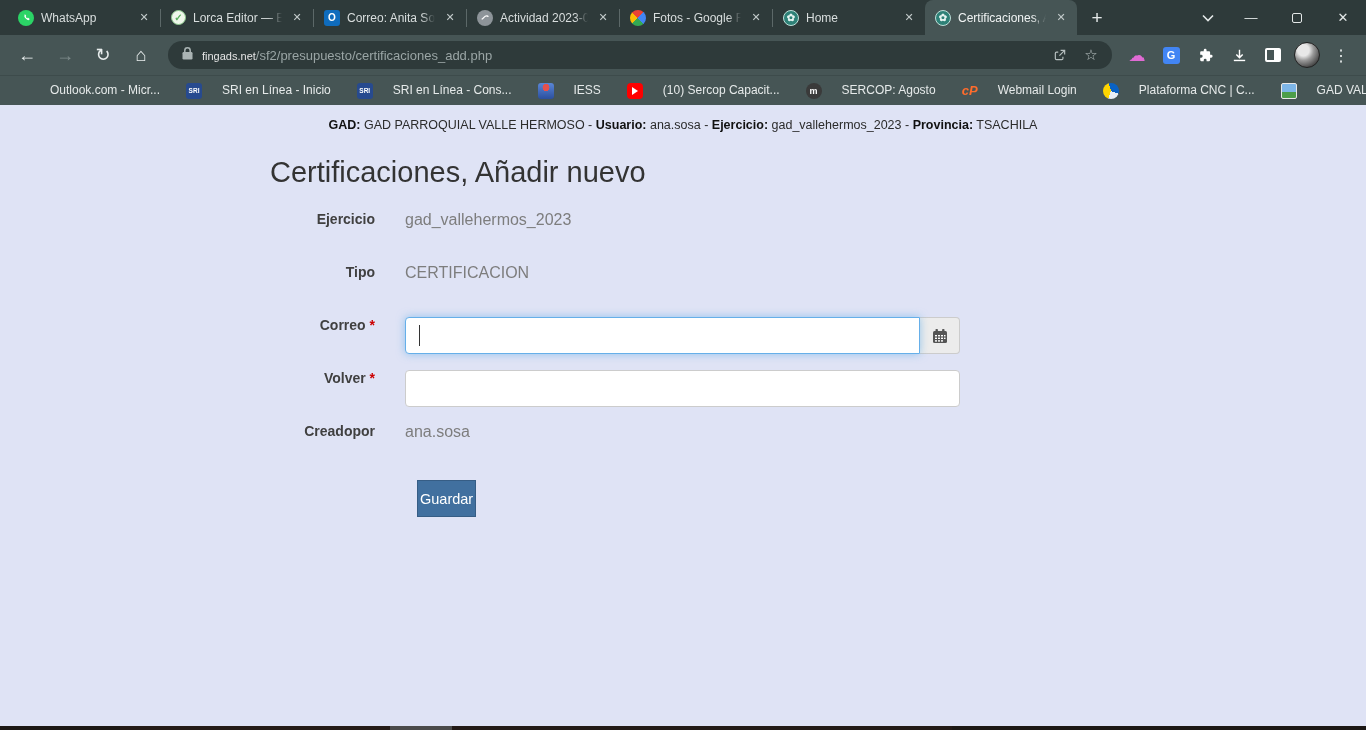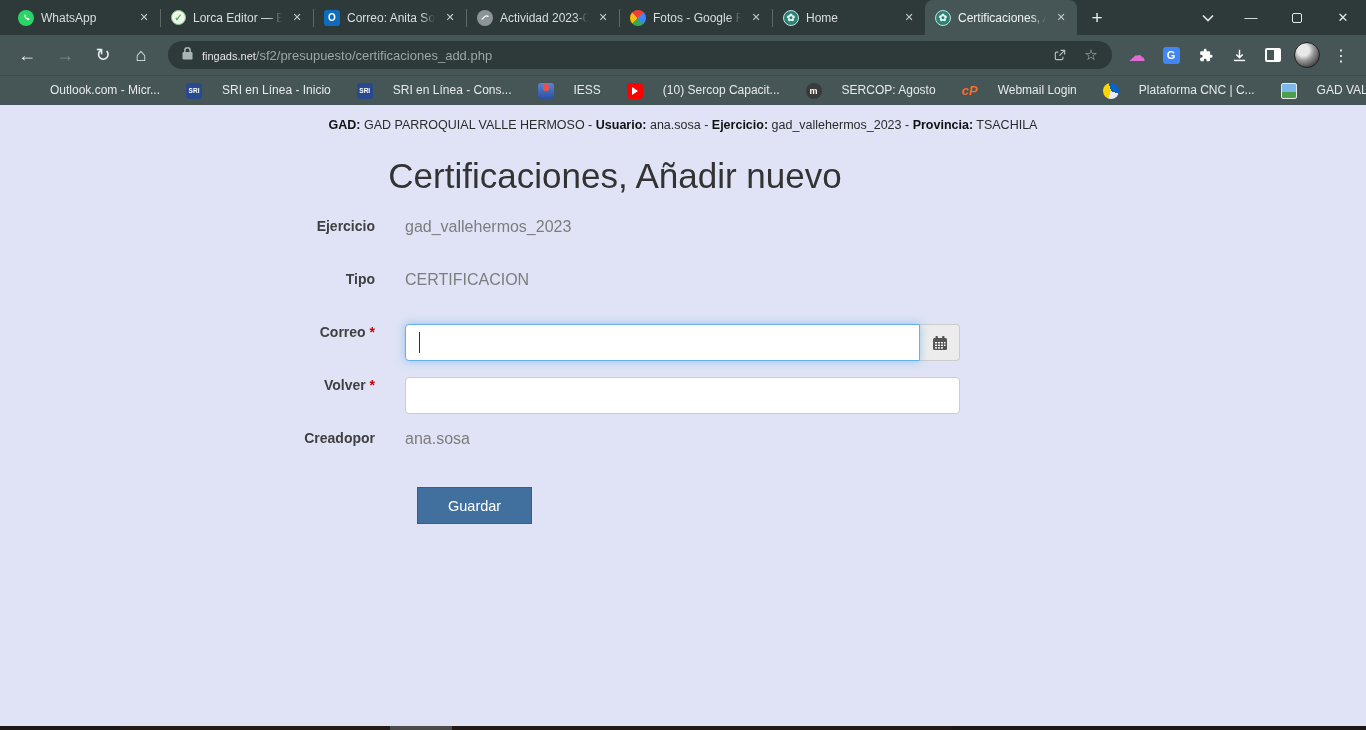--- a/index.html
+++ b/index.html
@@ -58,34 +58,34 @@
   .ico-cp { color:#ff6c2c; font-style:italic; font-weight:bold; font-size:13px; }
   .ico-cnc { background:conic-gradient(from 200deg,#ffd400 0 40%,#0a62c4 0 75%,#e8eef5 0); border-radius:50%; }
   .ico-gad { background:linear-gradient(#7db6e8 0 55%, #4d9e4a 55%); border:1px solid #e8e8e8; border-radius:2px; }
   .bm-overflow { margin-left:auto; color:#d6dcdc; font-size:15px; }
 
   
   .page { position:absolute; top:105px; left:0; width:1366px; height:621px; background:#dfe3f5; }
   .site-header { margin-top:13px; text-align:center; font-size:12.5px; color:#2b2b2b; }
   .site-header b { color:#111; }
   .wrapper { margin-left:270px; width:690px; }
-  .page-title { margin-top:24px; text-align:center; font-size:35px; font-weight:400; color:#333; }
+  .page-title { margin-top:24px; text-align:left; font-size:29px; font-weight:400; color:#333; }
   .form { margin-top:22px; }
   .frow { display:flex; min-height:37px; margin-bottom:16px; }
   .flabel { width:105px; text-align:right; font-weight:bold; font-size:14px; color:#404040; flex:none; }
   .req { color:#c00; font-weight:bold; }
   .fvalue { margin-left:30px; font-size:16px; color:#7d7d7d; flex:1; }
   .input-group { margin-left:30px; flex:1; display:flex; }
   .txt-input { height:37px; background:#fff; border:1px solid #cccccc; border-radius:4px; font-size:14px; padding:0 12px; color:#555; width:100%; outline:none; font-family:"Liberation Sans",sans-serif; }
   .txt-input.focused { border-color:#66afe9; box-shadow:0 0 8px rgba(102,175,233,.65); border-radius:4px 0 0 4px; }
   .addon { width:40px; height:37px; background:#ececec; border:1px solid #cccccc; border-left:none; border-radius:0 4px 4px 0; display:flex; align-items:center; justify-content:center; flex:none; }
   .caret-wrap { position:relative; flex:1; display:flex; }
   .caret { position:absolute; left:14px; top:8px; width:1px; height:21px; background:#333; }
   .btn-row { margin-left:147px; display:flex; gap:8px; margin-top:20px; }
-  .btn { height:37px; padding:0 30px; border-radius:0; font-size:14.5px; color:#fff; display:flex; align-items:center; border:1px solid transparent; font-family:"Liberation Sans",sans-serif; }
+  .btn { height:37px; padding:0 2px; border-radius:0; font-size:14.5px; color:#fff; display:flex; align-items:center; border:1px solid transparent; font-family:"Liberation Sans",sans-serif; }
   .btn-primary { background:#41709f; border-color:#365d85; }
   .btn-dark { background:#3c4146; border-color:#2d3135; }
 
   .bottom-strip { position:absolute; bottom:0; left:0; width:1366px; height:4px; background:#1c1815; }
   .bottom-strip .seg1 { position:absolute; left:120px; width:270px; height:4px; background:#251c18; }
   .bottom-strip .seg2 { position:absolute; left:390px; width:62px; height:4px; background:#4b4b4b; }
   .bottom-strip .seg3 { position:absolute; left:452px; width:500px; height:4px; background:#231a17; }
 </style>
 </head>
 <body>

